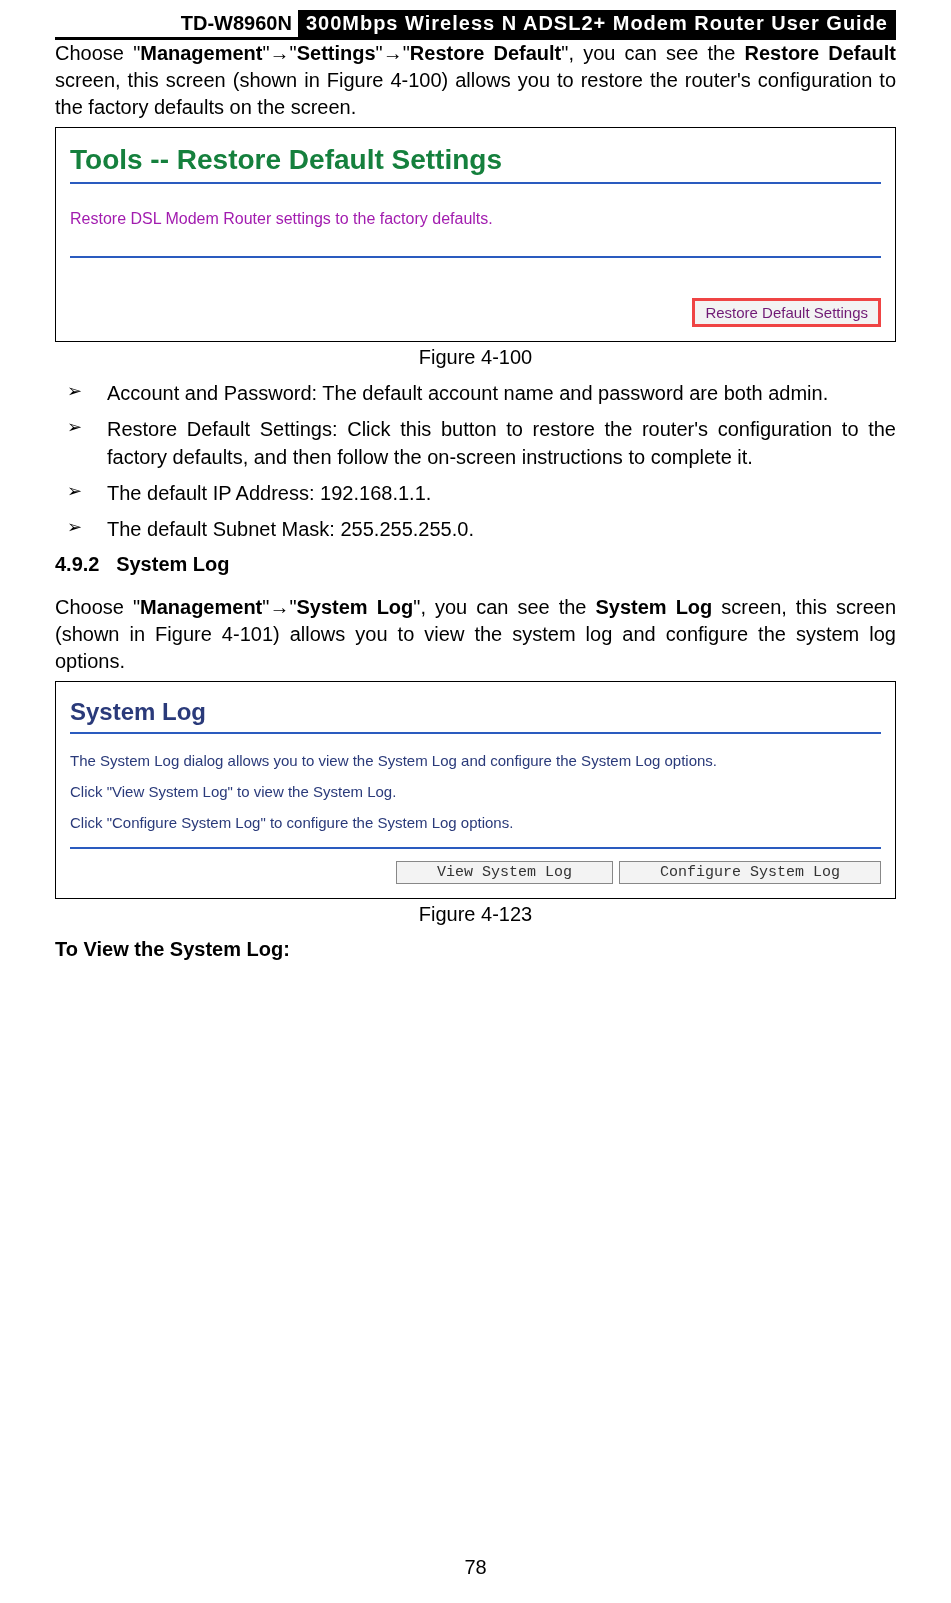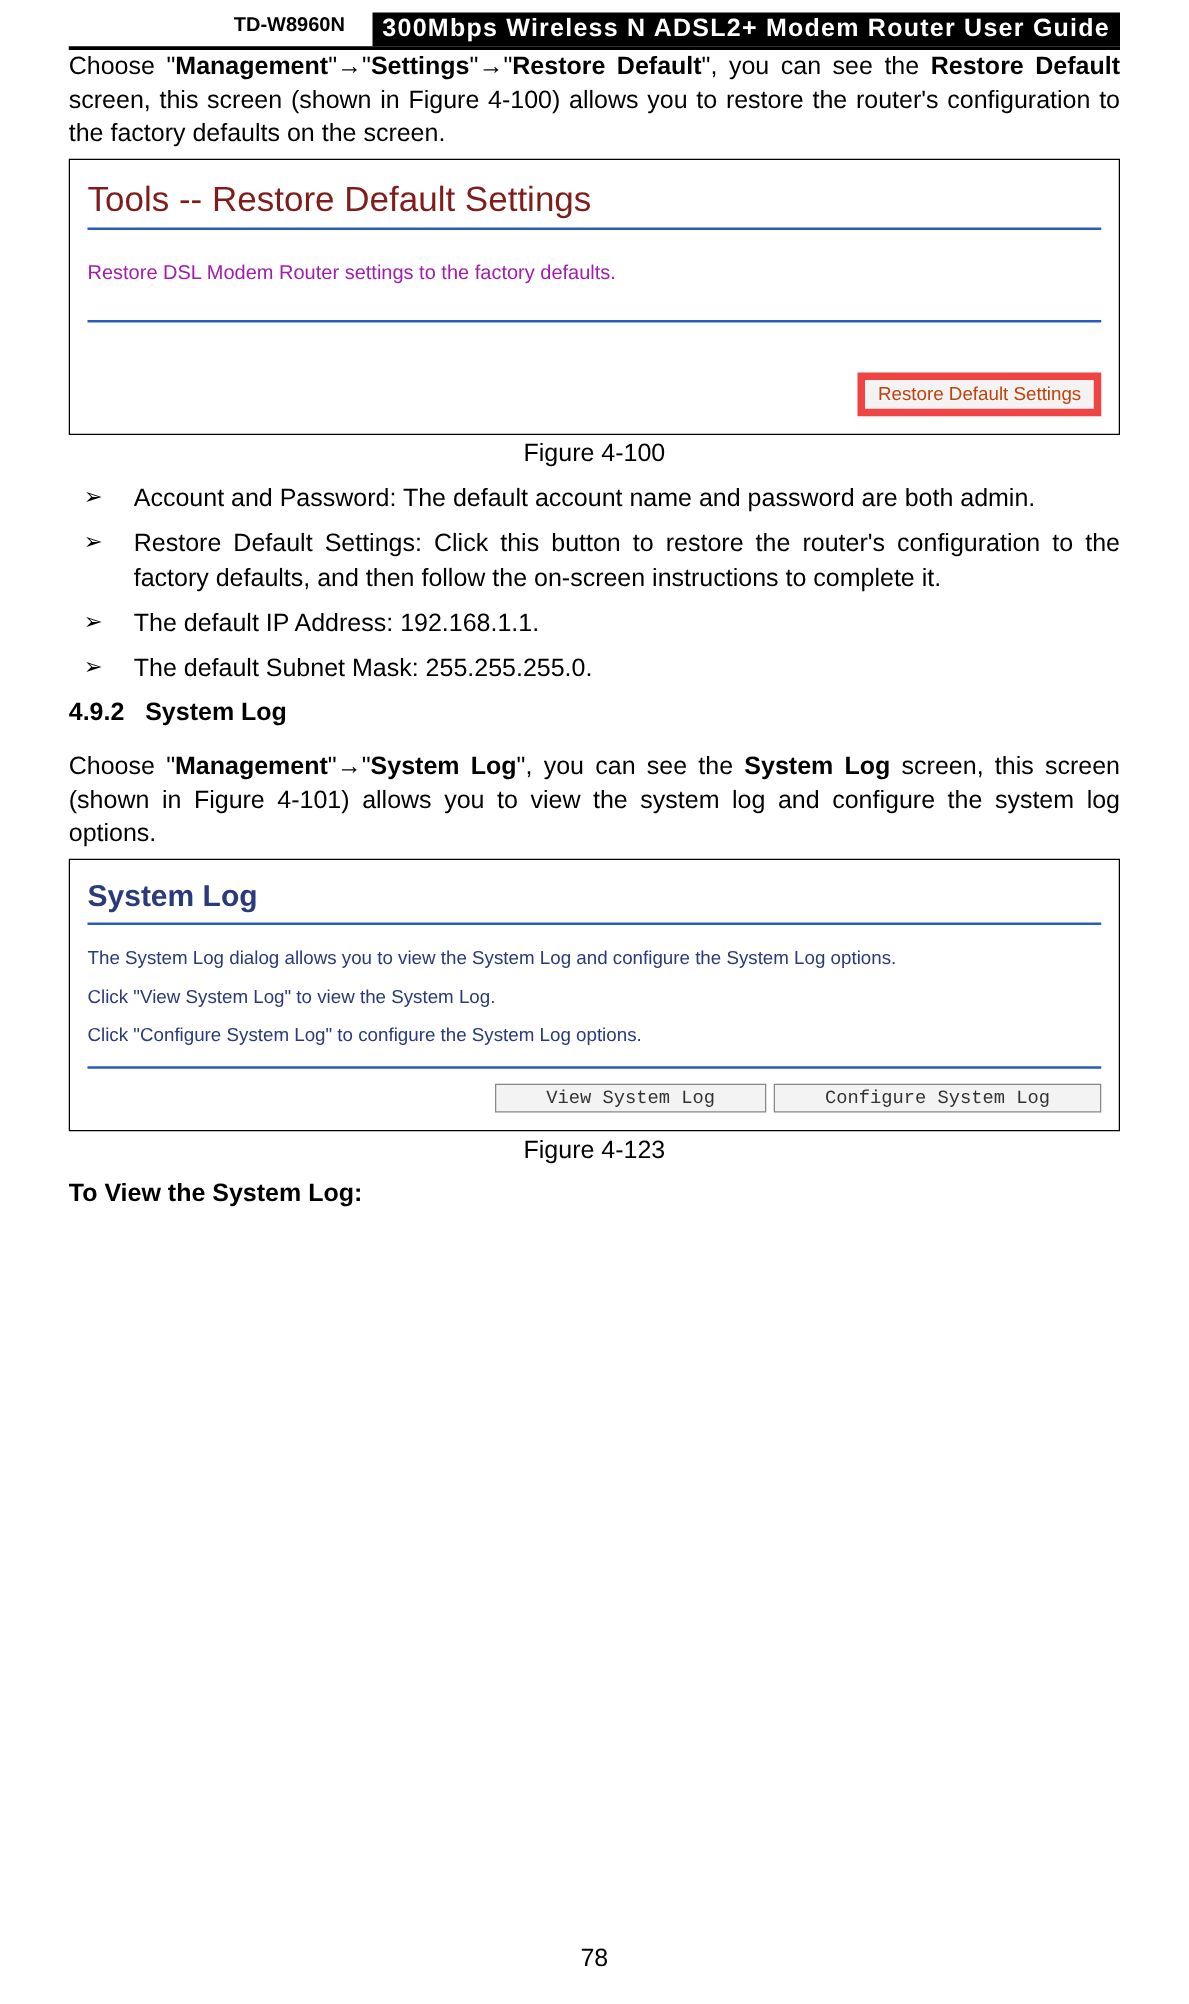--- a/index.html
+++ b/index.html
@@ -17,23 +17,23 @@
     min-height: 1603px;
   }
   .top-rule {
     border-bottom: 3px solid #000;
     display: flex;
     justify-content: flex-end;
     padding-top: 10px;
   }
   .top-box-left {
     font-weight: bold;
-    font-size: 16px;
+    font-size: 20px;
     padding: 2px 6px;
-    margin-right: 16px;
+    margin-right: 0;
   }
   .top-box-right {
     background: #000;
     color: #fff;
     font-weight: bold;
     font-size: 20px;
     padding: 2px 8px;
     letter-spacing: 1px;
   }
   .section-h {
@@ -48,23 +48,23 @@
     margin: 0 0 6px 0;
   }
   .body-p .strong { font-weight: bold; }
   .fig-box {
     border: 1px solid #000;
     margin: 6px 0 4px 0;
     padding: 14px 14px 14px 14px;
     box-sizing: border-box;
   }
   .fig-title {
-    color: #7f1d1d;
+    color: #15803d;
     font-size: 28px;
-    font-weight: normal;
+    font-weight: bold;
     margin: 2px 0 4px 0;
     font-family: Arial, sans-serif;
   }
   .hr-blue {
     height: 2px;
     background: #2a5bbf;
     border: none;
     margin: 6px 0 26px 0;
   }
   .hr-blue-2 {
@@ -78,24 +78,24 @@
     font-size: 16px;
     margin: 4px 0 28px 0;
   }
   .btn-row-right {
     display: flex;
     justify-content: flex-end;
     gap: 6px;
   }
   .ui-btn {
     background: #f3f3f3;
-    border: 6px solid #ef4444;
+    border: 3px solid #ef4444;
     padding: 3px 10px;
     font-size: 15px;
-    color: #c2410c;
+    color: #701a75;
     font-family: Arial, sans-serif;
   }
   .ui-btn-mono {
     background: #f3f3f3;
     border: 1px solid #888;
     padding: 2px 40px;
     font-size: 15px;
     color: #333;
     font-family: "Courier New", monospace;
   }

